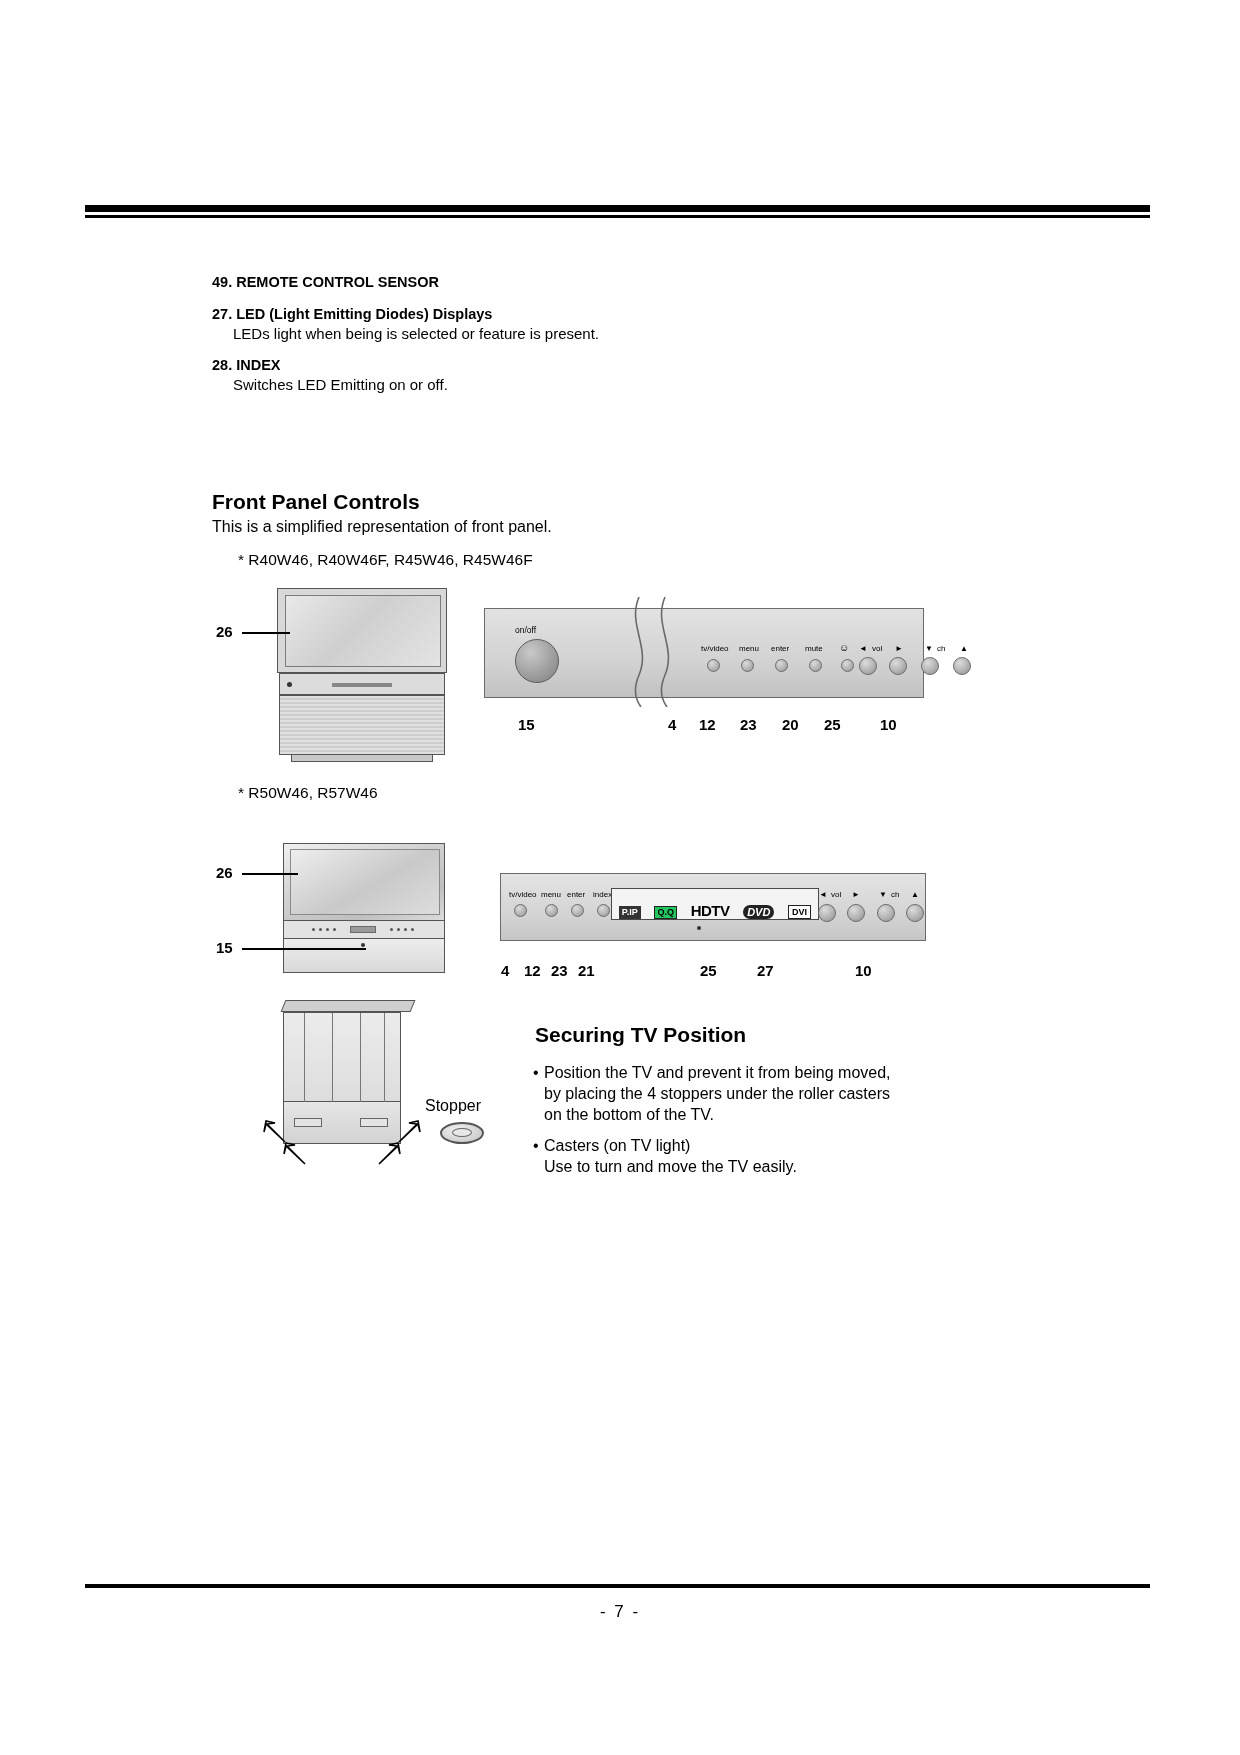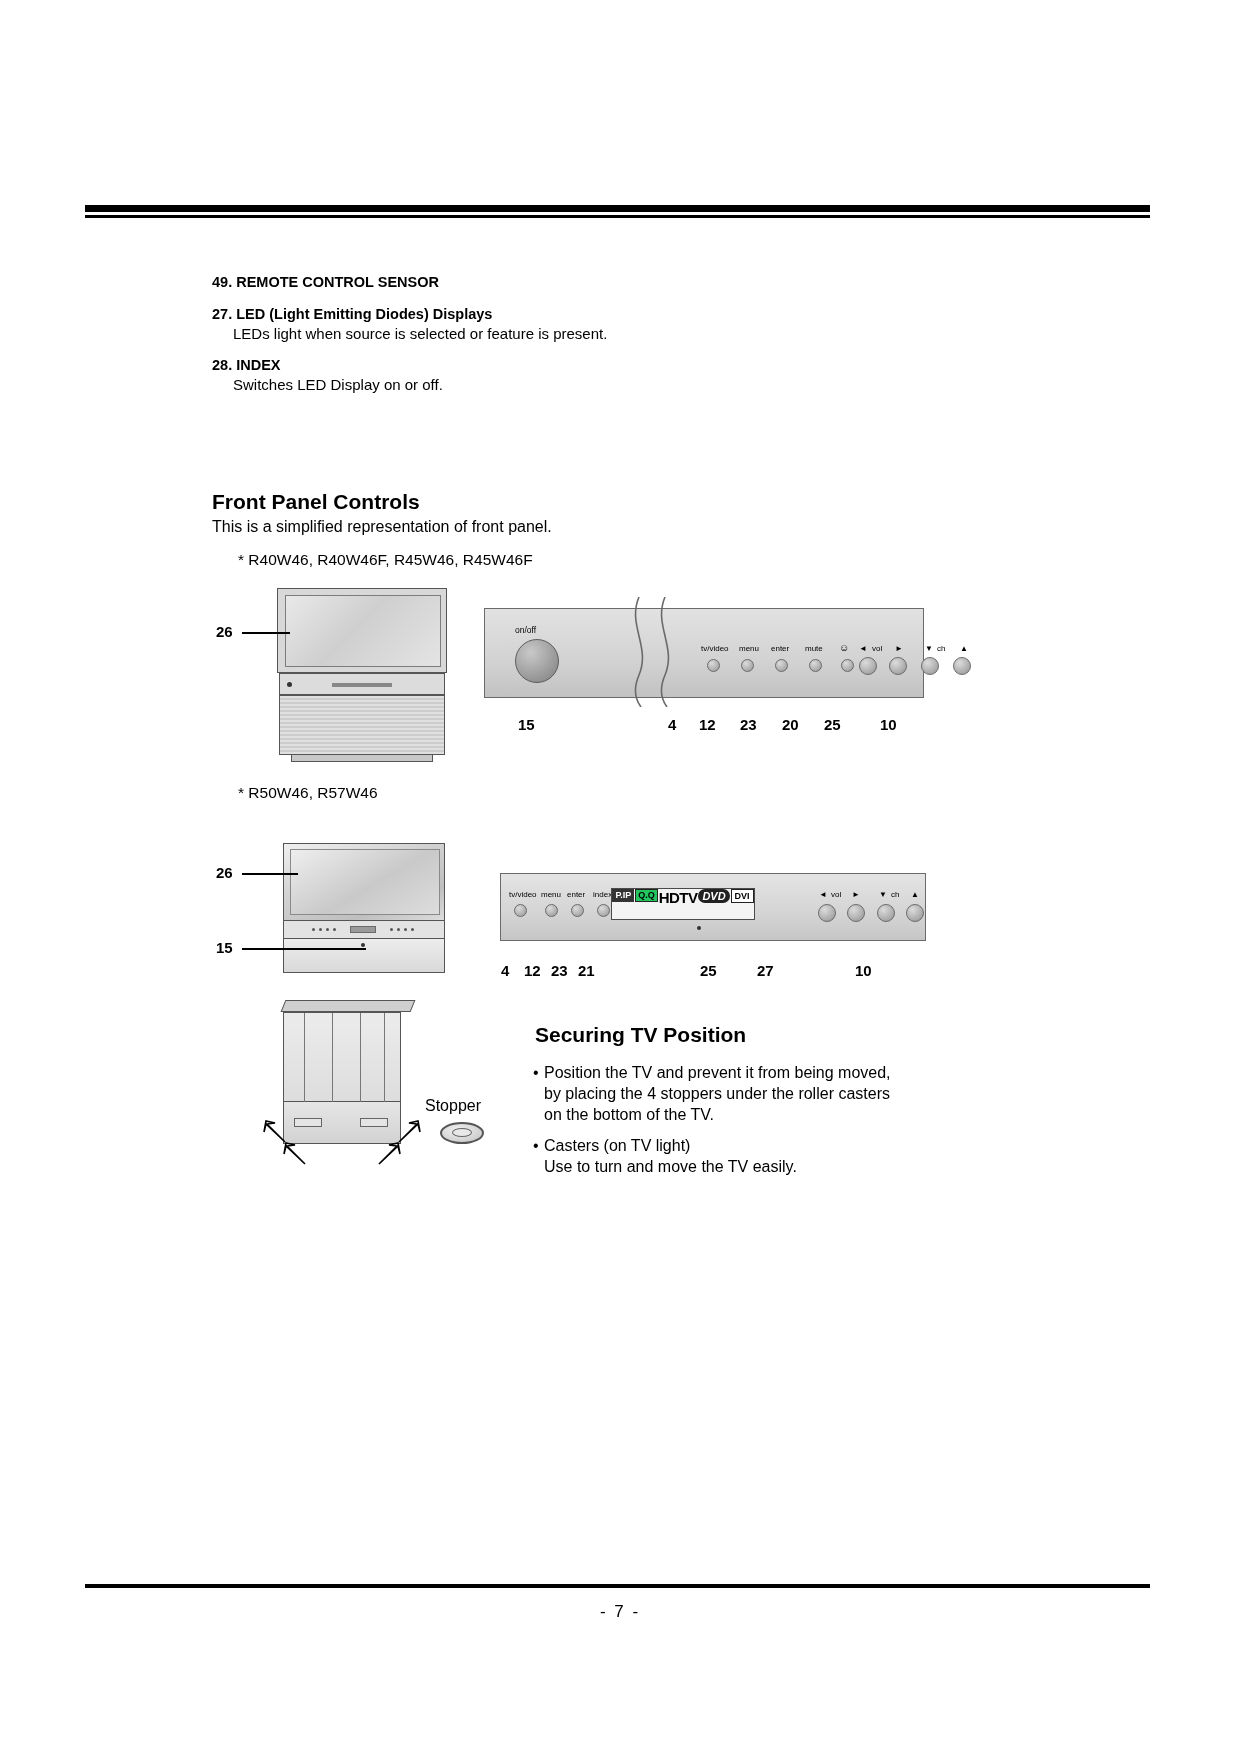--- a/index.html
+++ b/index.html
@@ -157,23 +157,23 @@
     background: linear-gradient(180deg,#ededed 0%,#d9d9d9 100%);
     border: 1.5px solid #555; border-top: none;
   }
   .tv2-dot { position: absolute; left: 78px; top: 100px; width: 4px; height: 4px; border-radius: 50%; background: #333; }
   .panel2box {
     position: absolute; left: 500px; top: 873px; width: 426px; height: 68px;
     background: linear-gradient(180deg,#e4e4e4 0%,#d4d4d4 60%,#c6c6c6 100%);
     border: 1.5px solid #6a6a6a;
   }
   .logo-box {
-    position: absolute; left: 110px; top: 14px; width: 144px; height: 32px;
+    position: absolute; left: 110px; top: 14px; width: 208px; height: 32px;
     background: #f4f4f4; border: 1.5px solid #4a4a4a;
-    display: flex; align-items: flex-start; justify-content: space-around;
+    display: flex; align-items: flex-end; justify-content: space-around;
   }
   .logo-chip {
     font-size: 9px; font-weight: bold; border: 1.2px solid #222; padding: 1px 2px;
     background: #22c55e; line-height: 1;
   }
   .logo-chip.dark { background: #333; color: #fff; border-color: #333; }
   .logo-hdtv { font-size: 15px; font-weight: bold; letter-spacing: -0.5px; }
   .logo-dvd { font-size: 11px; font-weight: bold; font-style: italic;
     background: #222; color: #fff; padding: 1px 4px; border-radius: 7px; }
   .logo-dvi { font-size: 9px; font-weight: bold; border: 1.2px solid #222; padding: 1px 3px; background:#fff;}
@@ -233,27 +233,27 @@
 
   <div class="item-head" style="left:212px; top:274px;">
     <span class="num">49.</span>
     <span>REMOTE CONTROL SENSOR</span>
   </div>
 
   <div class="item-head" style="left:212px; top:306px;">
     <span class="num">27.</span>
     <span>LED (Light Emitting Diodes) Displays</span>
   </div>
-  <div class="item-body" style="left:233px; top:325px;">LEDs light when source is selected or feature is present.</div>
+  <div class="item-body" style="left:233px; top:325px;">LEDs light when being is selected or feature is present.</div>
 
   <div class="item-head" style="left:212px; top:357px;">
     <span class="num">28.</span>
     <span>INDEX</span>
   </div>
-  <div class="item-body" style="left:233px; top:376px;">Switches LED Display on or off.</div>
+  <div class="item-body" style="left:233px; top:376px;">Switches LED Emitting on or off.</div>
 
   <div class="sec-head" style="left:212px; top:490px;">Front Panel Controls</div>
   <div class="sec-sub" style="left:212px; top:518px;">This is a simplified representation of front panel.</div>
   <div class="model-line" style="left:238px; top:551px;">* R40W46, R40W46F, R45W46, R45W46F</div>
 
   <div class="tv1-wrap">
     <div class="tv1-screen-outer">
       <div class="tv1-screen-inner"></div>
     </div>
     <div class="tv1-mid"></div>

